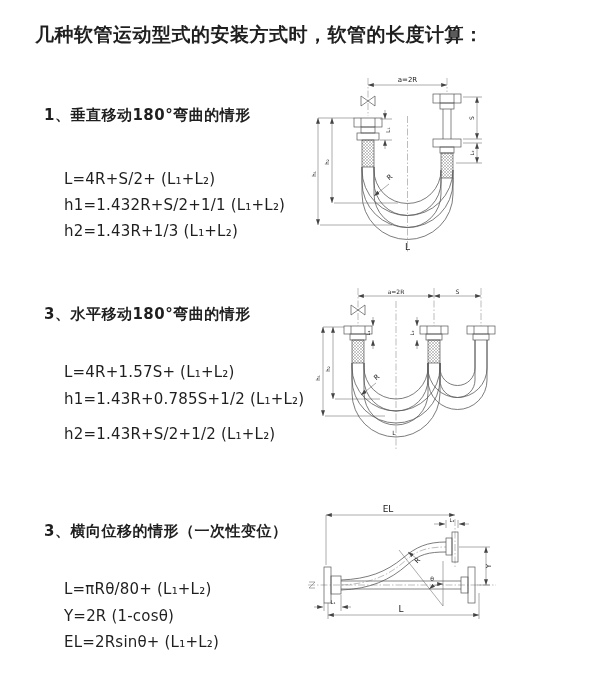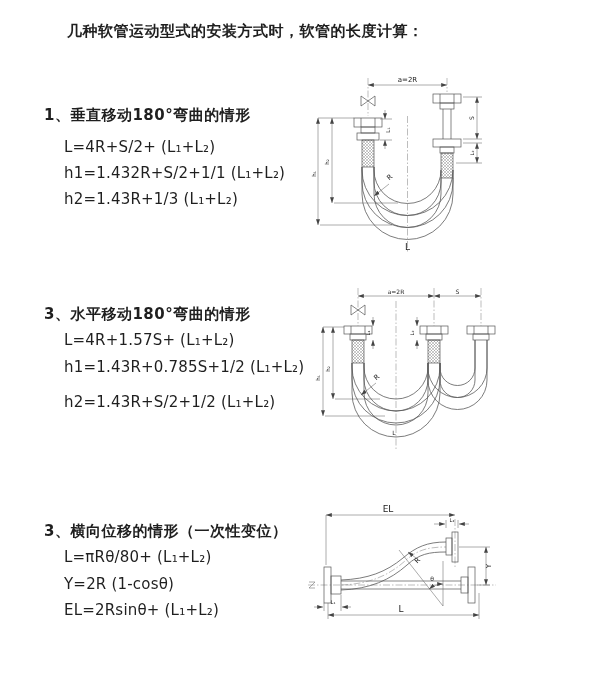--- a/index.html
+++ b/index.html
@@ -2,23 +2,23 @@
 <html><head>
 <meta charset="utf-8">
 <style>
   html,body{margin:0;padding:0;}
   body{
     width:600px;height:675px;position:relative;background:#ffffff;
     font-family:"DejaVu Sans","Liberation Sans",sans-serif;
     color:#1f1f1f;overflow:hidden;
   }
   .abs{position:absolute;white-space:nowrap;}
-  .title{font-size:15px;font-weight:600;letter-spacing:.5px;margin-left:32px;}
+  .title{font-size:19px;font-weight:600;letter-spacing:.5px;}
   .heading{font-size:15px;font-weight:600;letter-spacing:.5px;text-align:right;}
-  .formula{font-size:15px;font-weight:500;letter-spacing:.2px;}
+  .formula{font-size:15px;font-weight:500;letter-spacing:.2px;margin-top:32px;}
   svg{position:absolute;overflow:visible;}
   svg .ln{stroke:#555;stroke-width:.7;fill:none;}
   svg .thin{stroke:#666;stroke-width:.55;fill:none;}
   svg .cl{stroke:#7a7a7a;stroke-width:.5;fill:none;stroke-dasharray:7 2 1.5 2;}
   svg .hs{stroke:#5a5a5a;stroke-width:.8;fill:none;}
   svg text{fill:#222;stroke:none;font-family:"DejaVu Sans",sans-serif;}
   .fs5{font-size:5px;}.fs55{font-size:5.5px;}.fs6{font-size:6px;}
   .fs7{font-size:7px;}.fs9{font-size:9px;}
 </style>
 </head>

